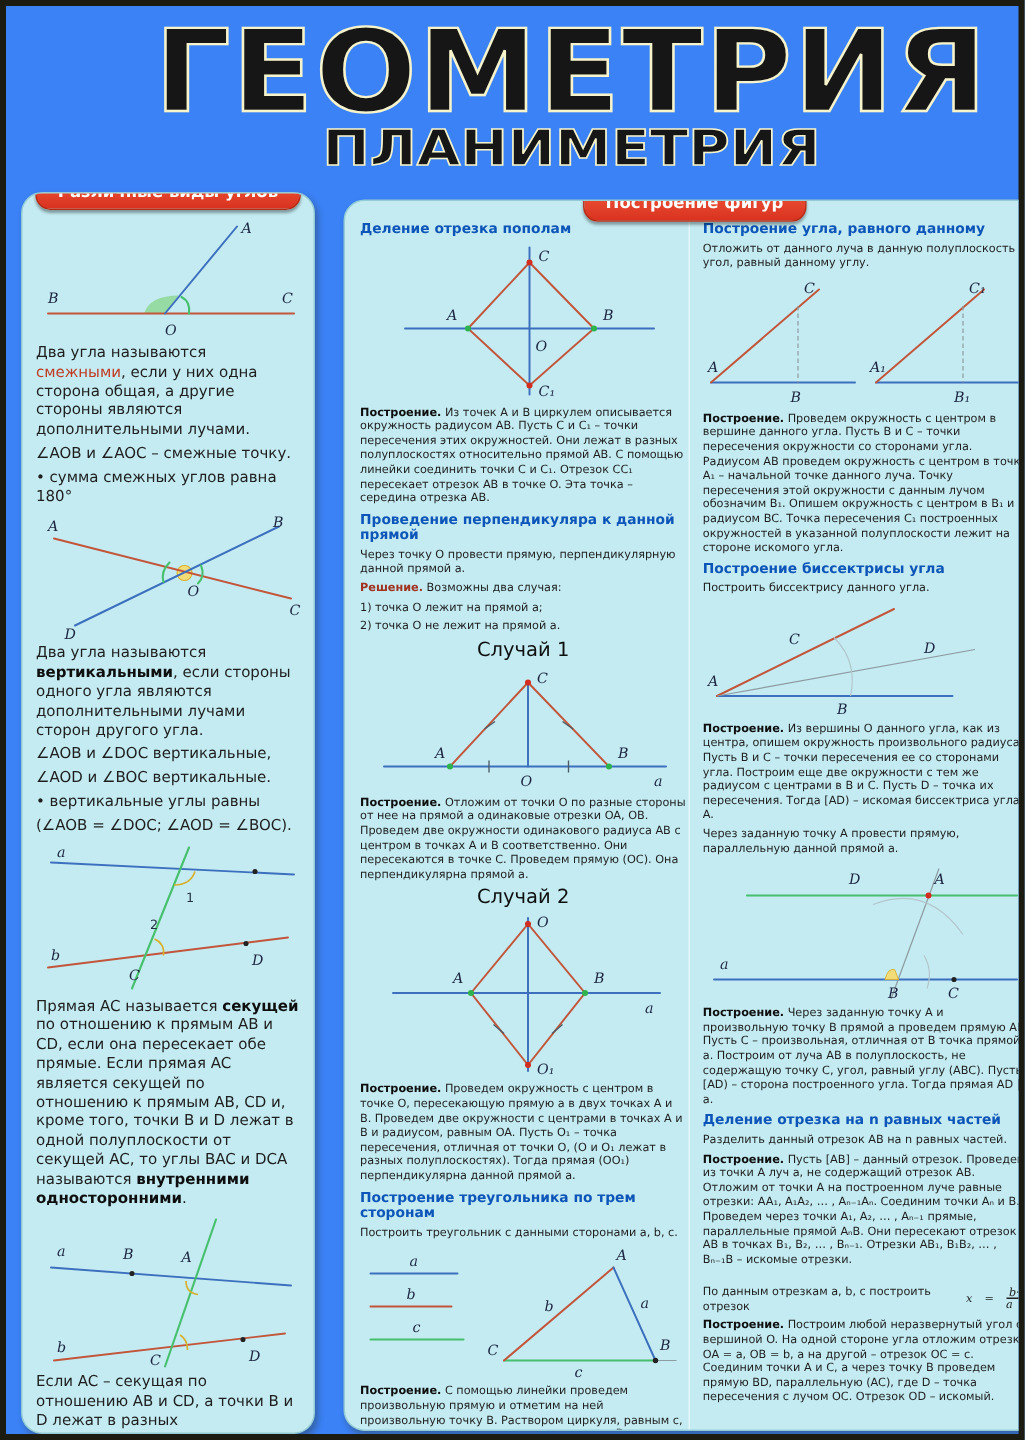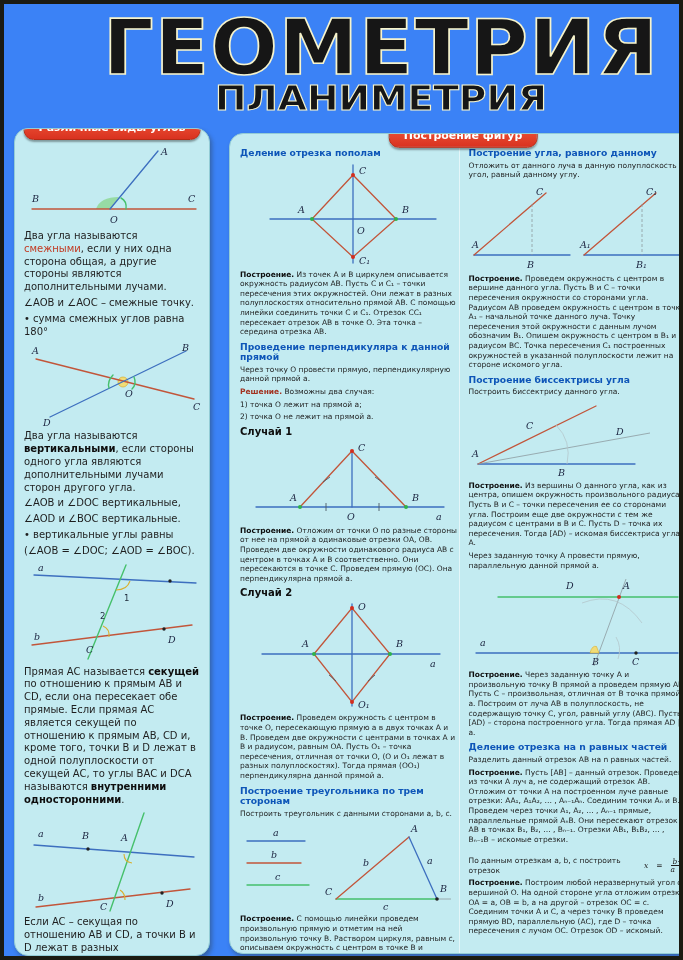--- a/index.html
+++ b/index.html
@@ -20,21 +20,21 @@
          box-shadow:0 2px 2px rgba(0,0,0,.35), inset 0 1px 0 rgba(255,255,255,.35)}
   .badge-l{transform:translate(-50%,-50%)}
   .lp-body{padding:12px 9px 6px}
   .lp-body p{margin:0 0 3px;font-size:10px;line-height:1.28;color:#1e1e1e}
   .rp-body{display:flex;gap:10px;padding:14px 10px 8px}
   .col{width:50%}
   .col p{margin:0 0 3px;font-size:7.5px;line-height:1.28;color:#1e1e1e}
   .col2{border-left:1px solid rgba(255,255,255,.55);padding-left:9px;margin-left:-9px}
   .bh{margin:5px 0 2px;font-size:9.2px;color:#0d55b8;font-weight:bold;line-height:1.15}
   .bh-first{margin-top:0}
-  .case{font-weight:bold;font-size:10px;margin:4px 0 2px;color:#0e0e0e}
+  .case{text-align:center;font-weight:normal;font-size:13px;margin:4px 0 2px;color:#0e0e0e}
   .lead{font-weight:bold;color:#0e0e0e}
   .lead-red{font-weight:bold;color:#a23220}
   .red{color:#c23a22}
   .b{font-weight:bold;color:#0e0e0e}
   svg.fig{display:block;margin:2px auto 3px}
   .fl{font-family:"DejaVu Serif",serif;font-style:italic;font-size:9.5px;fill:#1c2440}
   .fn{font-family:"DejaVu Sans",sans-serif;font-size:8.5px;fill:#23303f}
   .sb{stroke:#3d6fbf;stroke-width:1.3;fill:none;stroke-linecap:round}
   .so{stroke:#c2553a;stroke-width:1.3;fill:none;stroke-linecap:round}
   .sg{stroke:#46c06c;stroke-width:1.4;fill:none;stroke-linecap:round}

